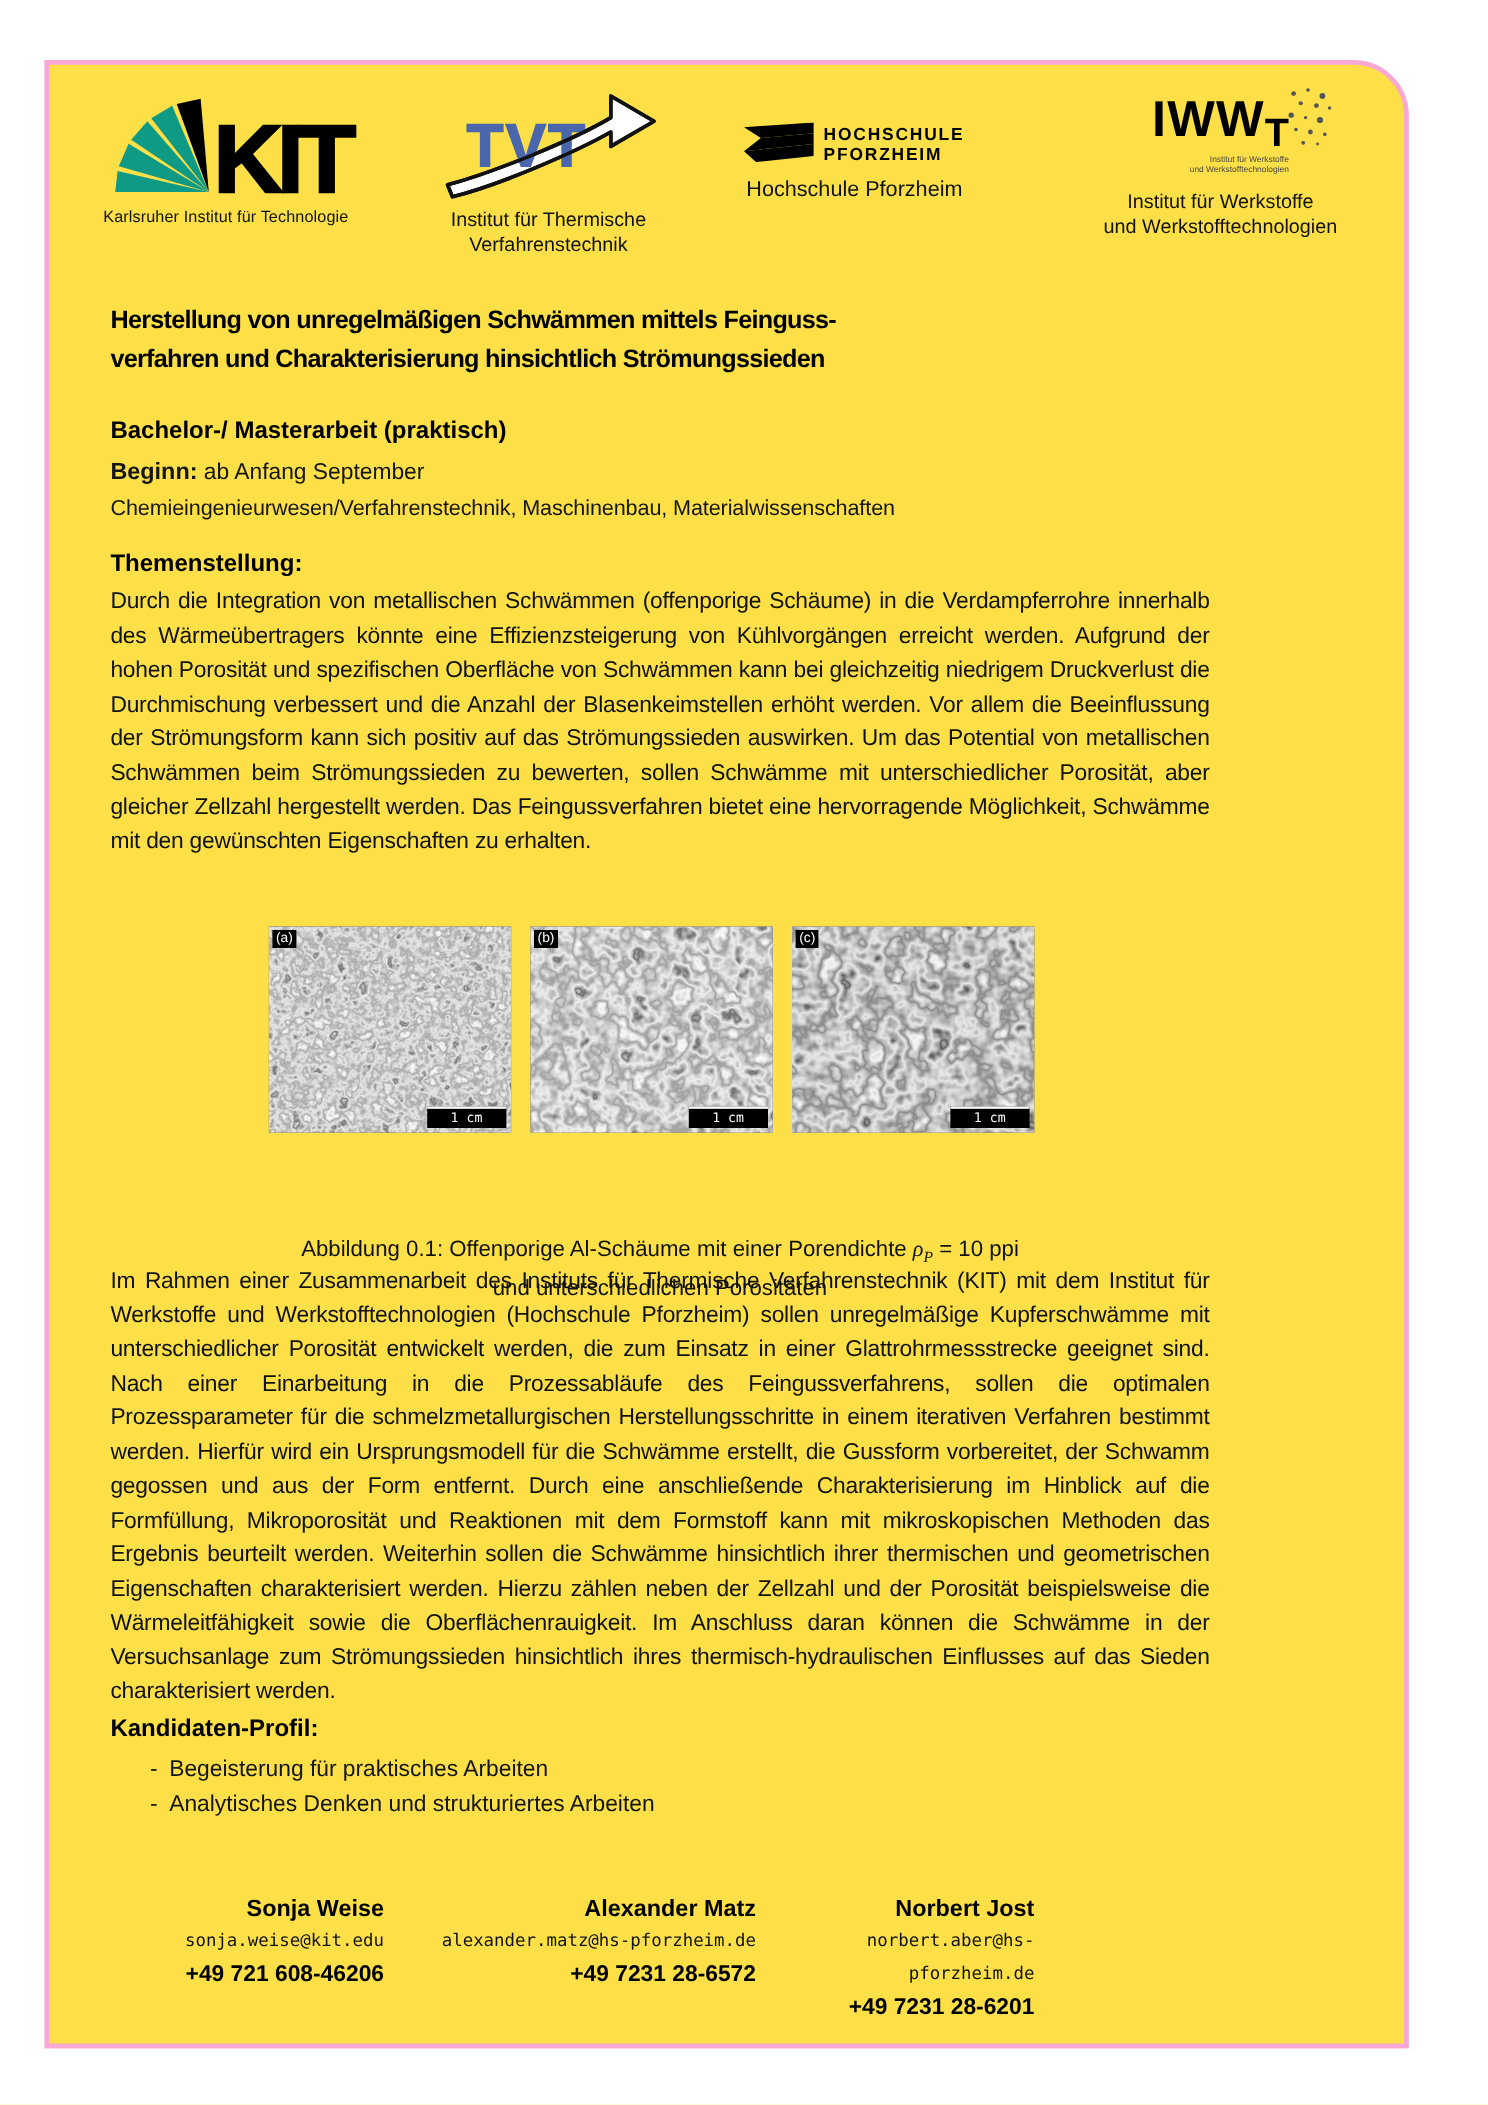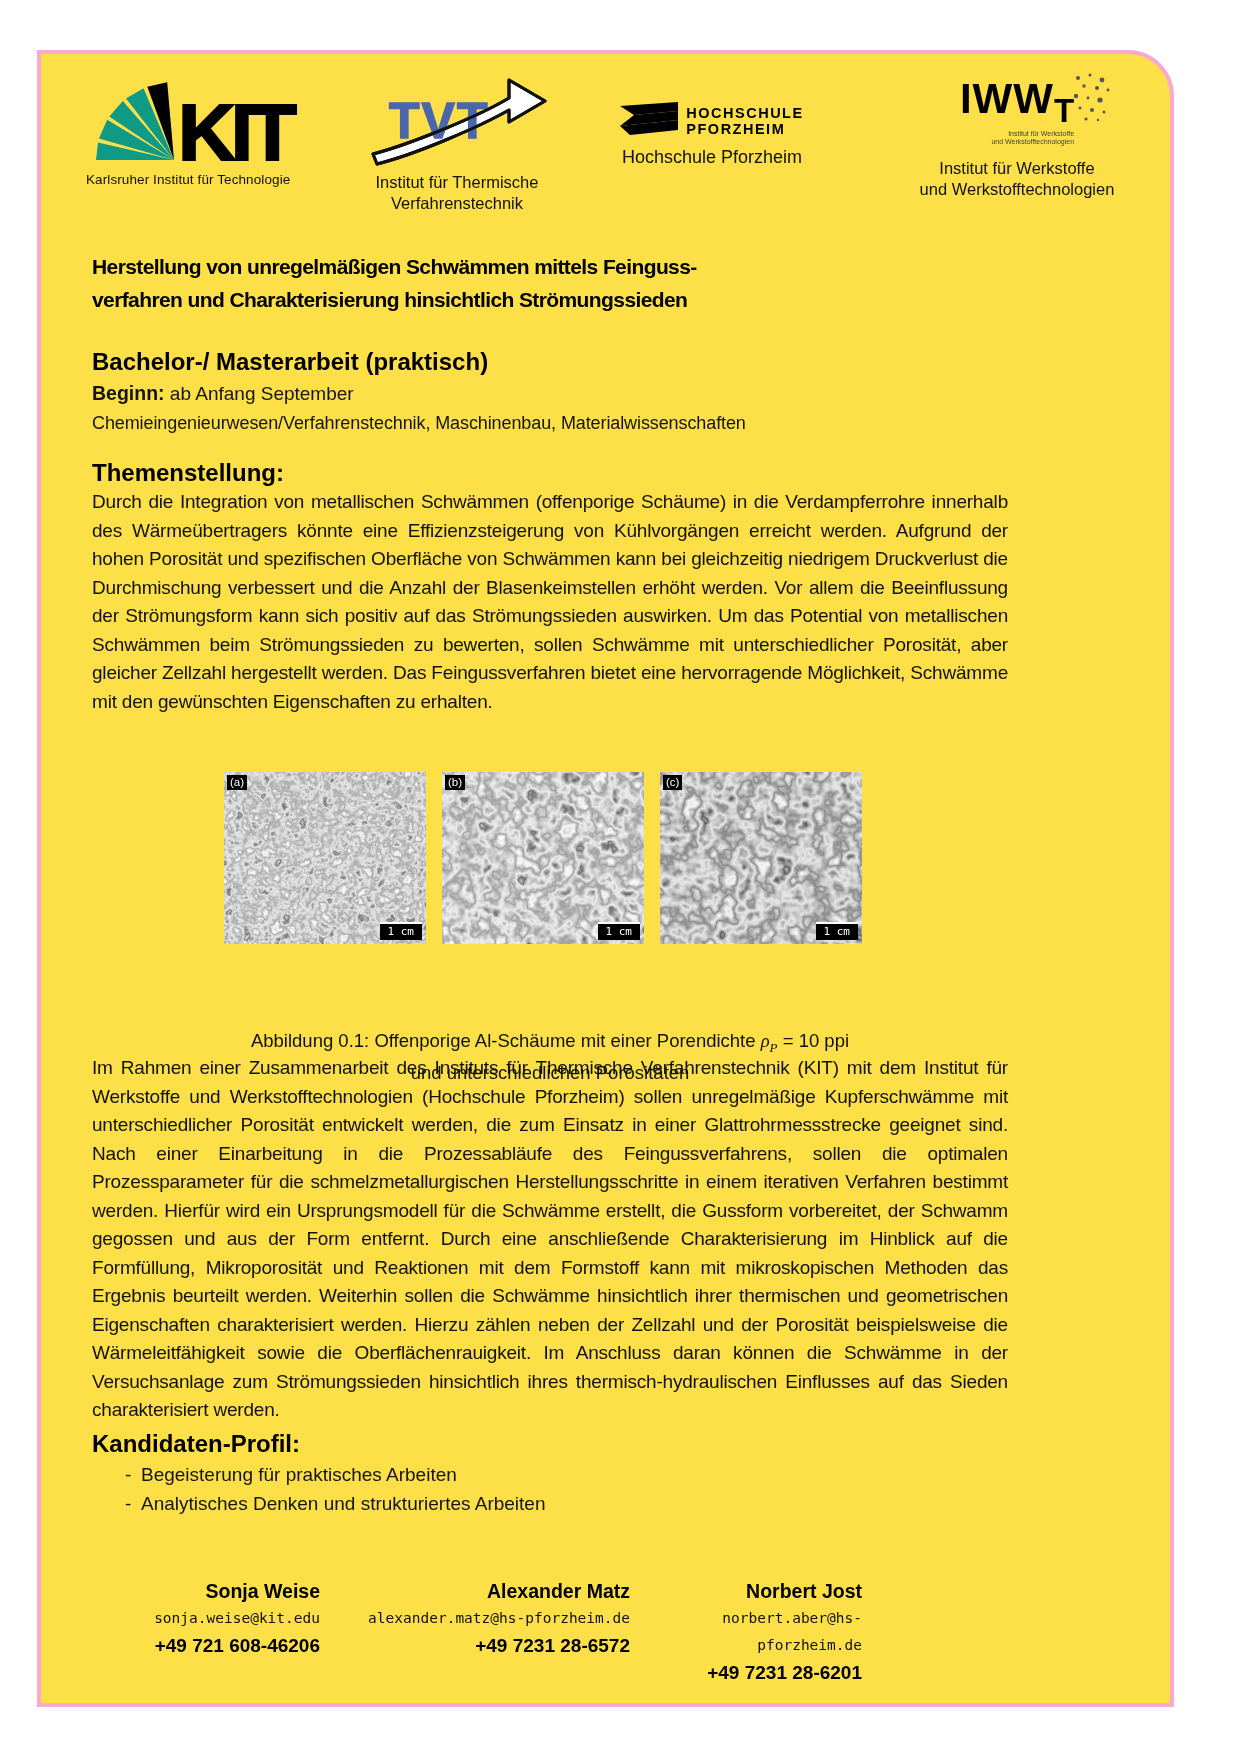--- a/index.html
+++ b/index.html
@@ -18,40 +18,40 @@
   .tvt-caption,.iwwt-caption{font-size:16.5px;line-height:21px;color:#111;}
   .hsp-caption{font-size:18px;color:#111;margin-top:7px;}
   .hsp-row{display:flex;align-items:center;justify-content:center;gap:4px;}
   .hsp-text{font-weight:bold;font-size:14.5px;letter-spacing:1.5px;line-height:16px;text-align:left;color:#000;}
   .iwwt-word{font-weight:bold;font-size:42px;letter-spacing:1px;color:#000;line-height:38px;}
   .iwwt-word .sub-t{font-size:33px;vertical-align:-9px;letter-spacing:0;}
   .iwwt-tiny{font-size:7px;line-height:8px;color:#444;letter-spacing:0;}
   .iwwt-caption{margin-top:10px;}
   
   .title{font-size:21px;font-weight:bold;letter-spacing:-0.6px;line-height:33px;color:#000;}
-  .h-bold{font-weight:bold;font-size:24px;color:#000;}
+  .h-bold{font-weight:bold;font-size:20px;color:#000;}
   .meta-line{font-size:19px;}
   .meta-line b{font-size:19.5px;}
   .fields-line{font-size:18px;letter-spacing:-0.1px;}
   .para{
     font-size:19px;line-height:28.5px;letter-spacing:-0.2px;text-align:justify;
     width:916px;color:#111;
   }
   
   .fig-row{display:flex;gap:16px;}
   .panel{position:relative;width:202px;height:172px;background:#777;overflow:hidden;}
   .panel svg{display:block;}
   .panel-label{
     position:absolute;left:3px;top:3px;background:#000;color:#fff;
     font-size:11.5px;padding:1px 3px;line-height:13px;
   }
   .panel-scale{
     position:absolute;right:4px;bottom:4px;background:#000;color:#fff;
     font-family:"DejaVu Sans Mono",monospace;font-size:11px;line-height:14px;
-    padding:1px 8px;border-top:2px solid #fff;
+    padding:1px 20px;border-top:2px solid #fff;
   }
   .fig-caption{width:916px;text-align:center;font-size:18.5px;line-height:25.5px;color:#111;}
   .fig-caption i{font-family:"Liberation Serif",serif;}
   .fig-caption sub{font-family:"Liberation Serif",serif;font-style:italic;font-size:13px;}
   
   .bullet{font-size:19px;line-height:29px;}
   .bullet .dash{display:inline-block;width:16px;}
   
   .contacts{display:grid;grid-template-columns:228px 310px 232px auto;width:1060px;}
   .c-name{font-weight:bold;font-size:19.5px;line-height:27px;color:#000;}

